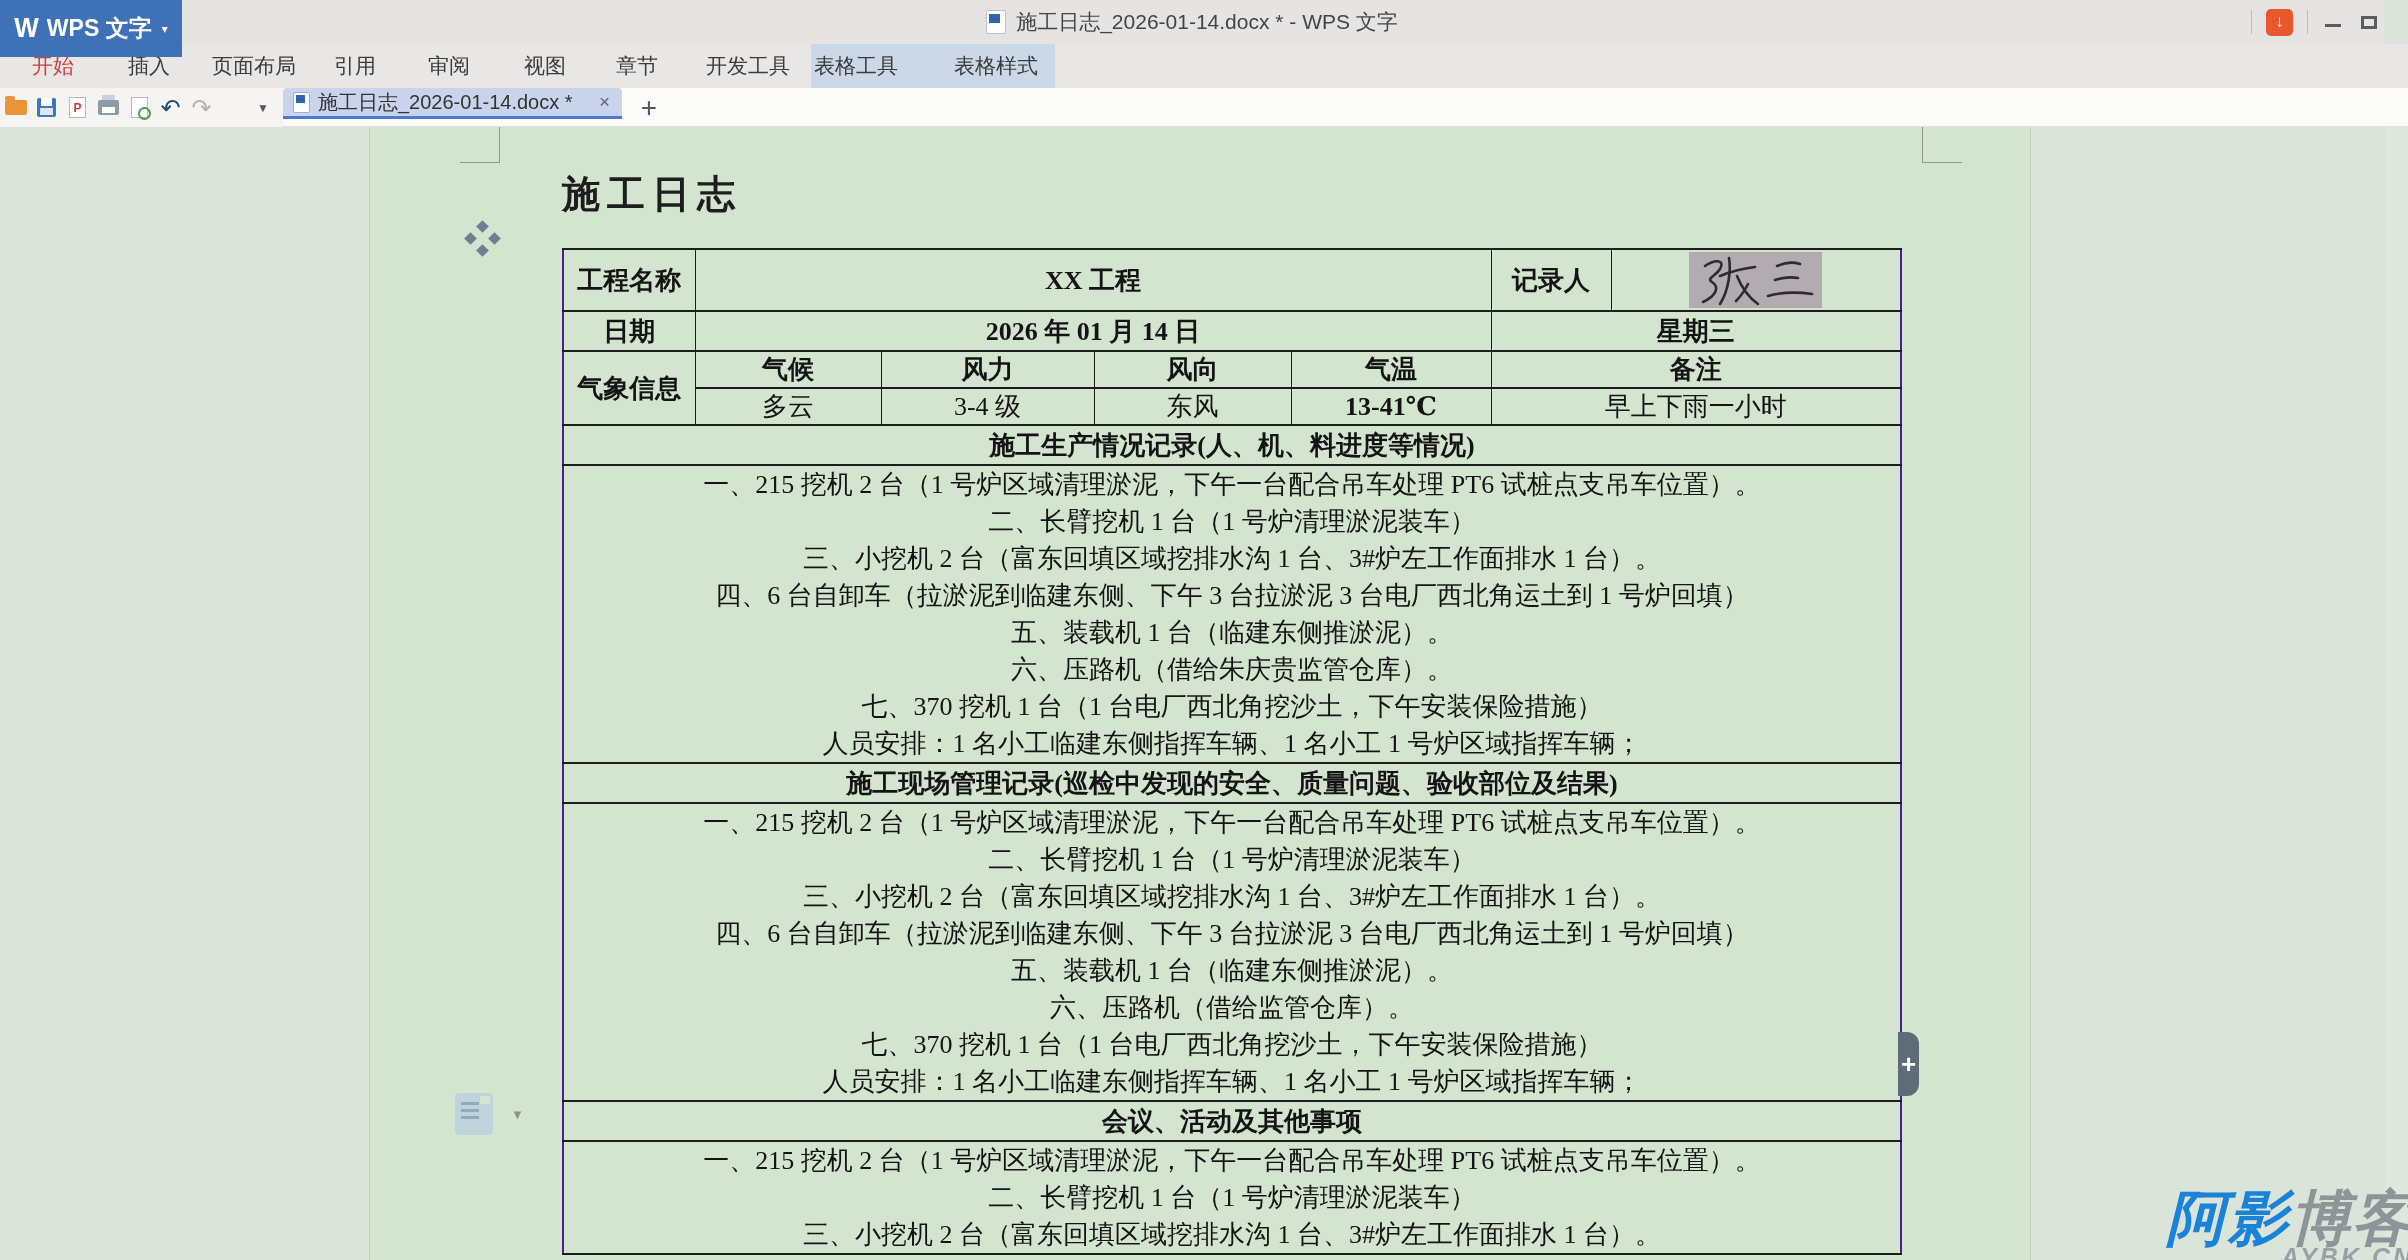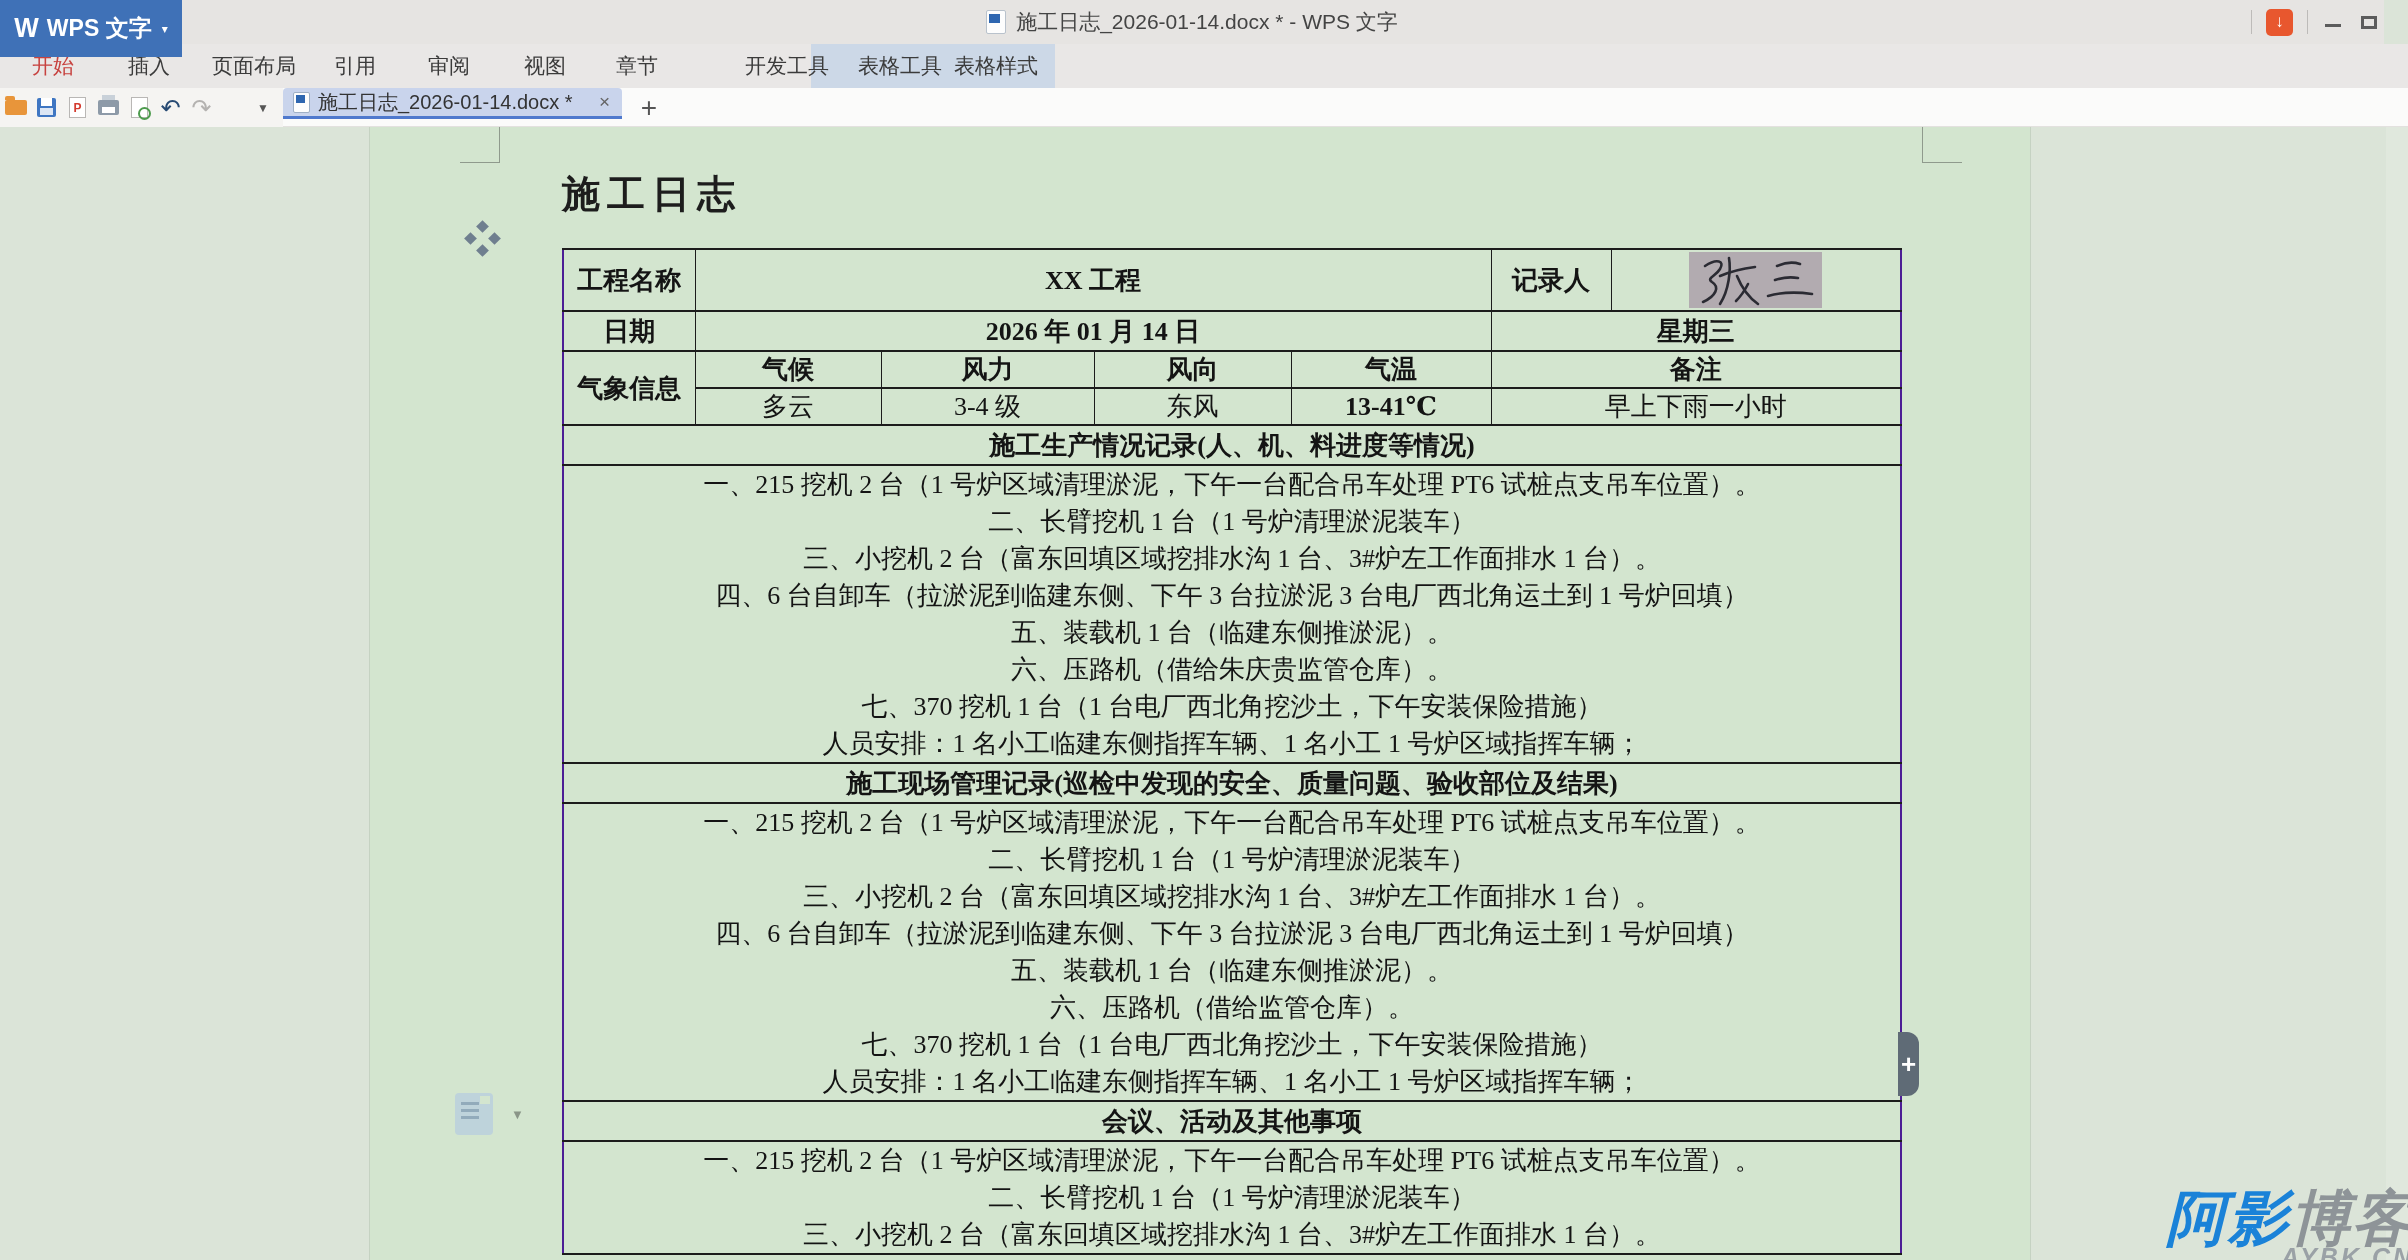--- a/index.html
+++ b/index.html
@@ -124,22 +124,22 @@
 
 <div class="menubar">
   <div class="menu-hl"></div>
   <div class="menu-item start" style="left:22px">开始</div>
   <div class="menu-item" style="left:118px">插入</div>
   <div class="menu-item" style="left:202px">页面布局</div>
   <div class="menu-item" style="left:324px">引用</div>
   <div class="menu-item" style="left:418px">审阅</div>
   <div class="menu-item" style="left:514px">视图</div>
   <div class="menu-item" style="left:606px">章节</div>
-  <div class="menu-item" style="left:735px">开发工具</div>
-  <div class="menu-item" style="left:848px">表格工具</div>
+  <div class="menu-item" style="left:696px">开发工具</div>
+  <div class="menu-item" style="left:804px">表格工具</div>
   <div class="menu-item" style="left:944px">表格样式</div>
 </div>
 
 <div class="toolbar">
   <div class="tools-left">
     <span class="tbtn">
         <span class="ic-folder"></span>
       </span>
     <span class="tbtn">
         <span class="ic-save"></span>

